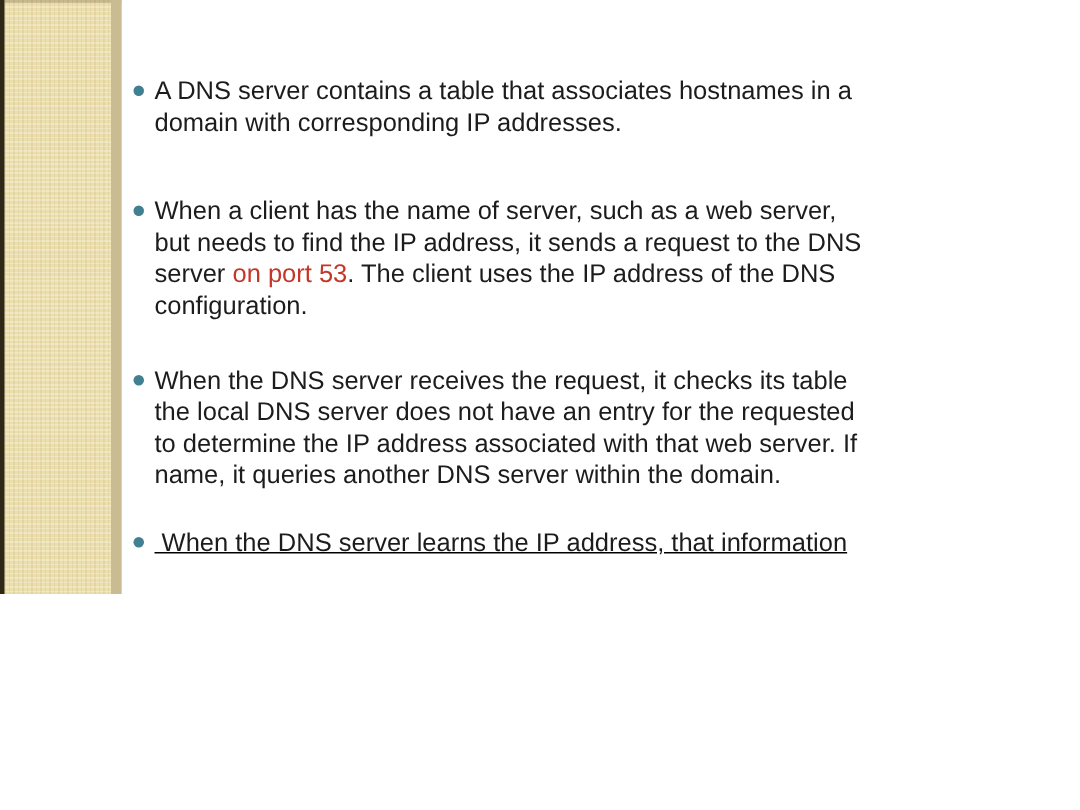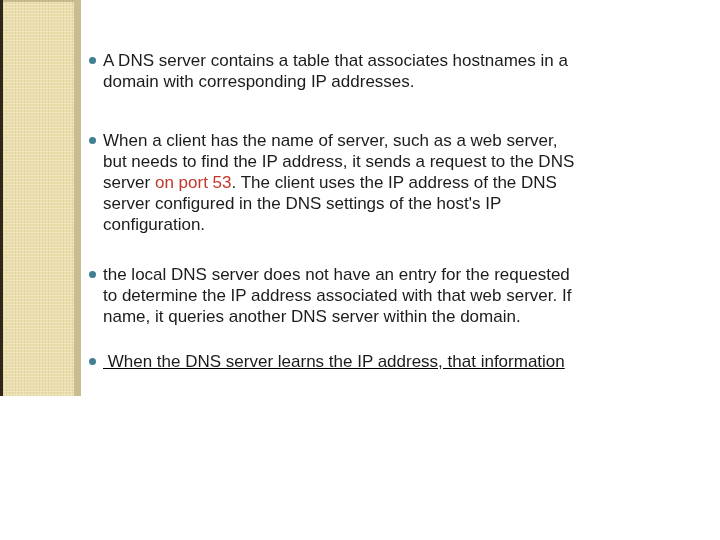--- a/index.html
+++ b/index.html
@@ -85,27 +85,27 @@
           <div class="line"><span>A DNS server contains a table that associates hostnames in a</span></div>
           <div class="line"><span>domain with corresponding IP addresses.</span></div>
         </div>
       </div>
       <div class="bullet-para">
         <span class="dot"></span>
         <div class="text">
           <div class="line"><span>When a client has the name of server, such as a web server,</span></div>
           <div class="line"><span>but needs to find the IP address, it sends a request to the DNS</span></div>
           <div class="line"><span>server </span><span class="seg-highlight">on port 53</span><span>. The client uses the IP address of the DNS</span></div>
-          <div class="line"><span>server configured in the DNS settings of the host's IP</span></div>
           <div class="line"><span>configuration.</span></div>
         </div>
       </div>
       <div class="bullet-para">
         <span class="dot"></span>
         <div class="text">
+          <div class="line"><span>When the DNS server receives the request, it checks its table</span></div>
           <div class="line"><span>the local DNS server does not have an entry for the requested</span></div>
           <div class="line"><span>to determine the IP address associated with that web server. If</span></div>
           <div class="line"><span>name, it queries another DNS server within the domain.</span></div>
         </div>
       </div>
       <div class="bullet-para">
         <span class="dot"></span>
         <div class="text">
           <div class="line"><span> When the DNS server learns the IP address, that information</span></div>
         </div>

